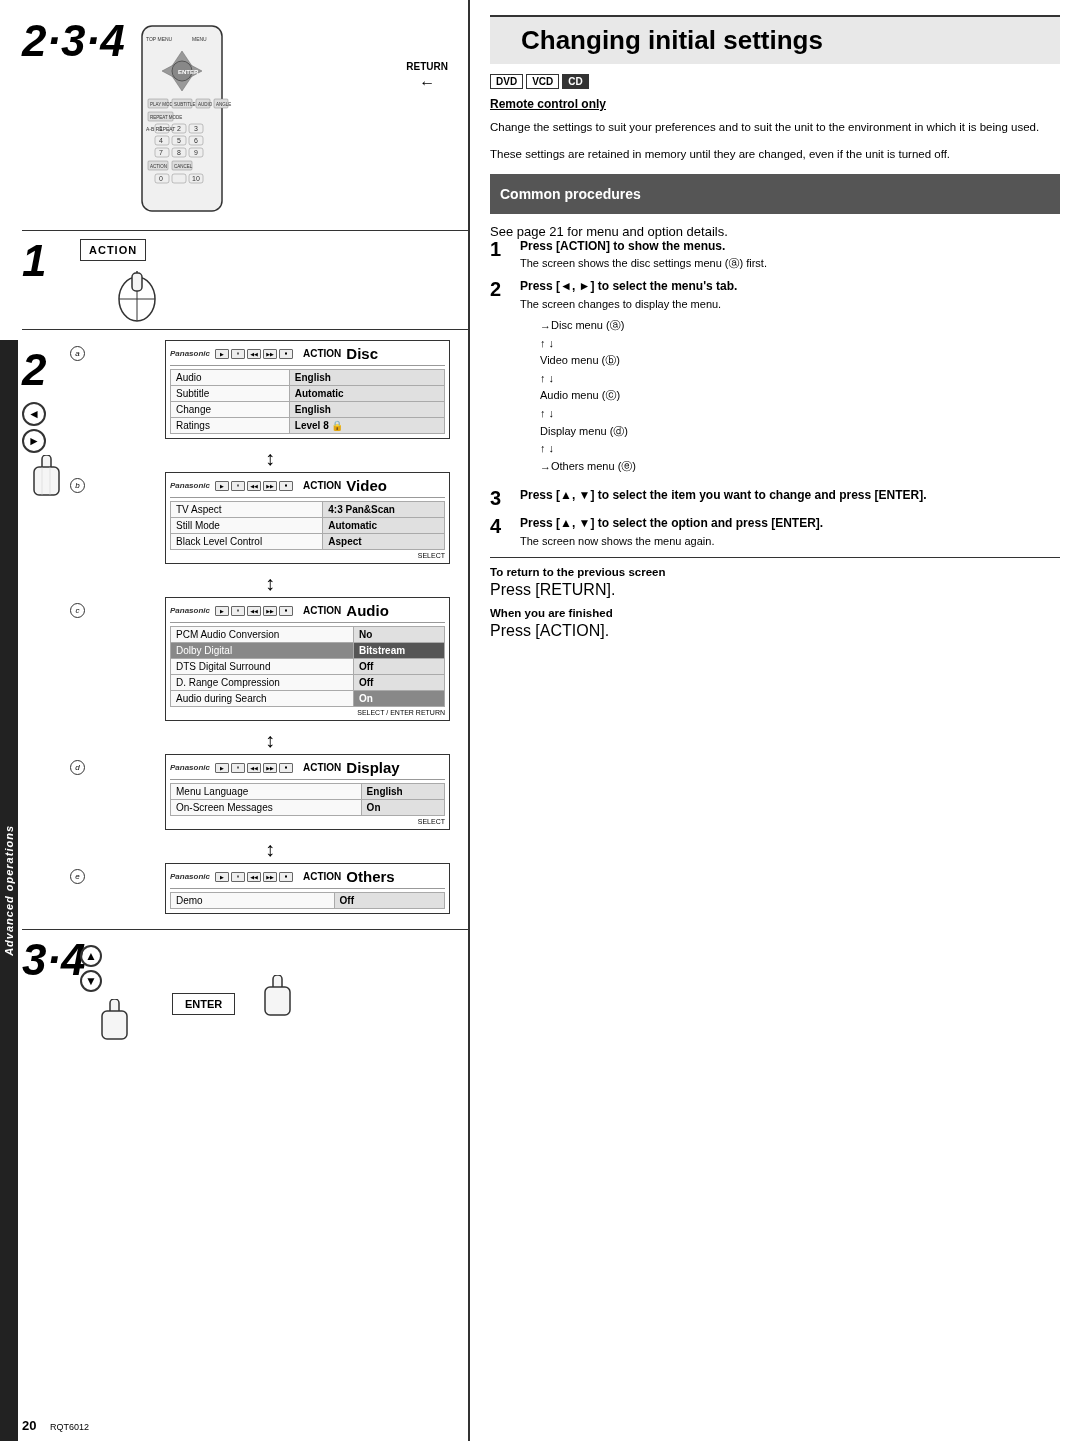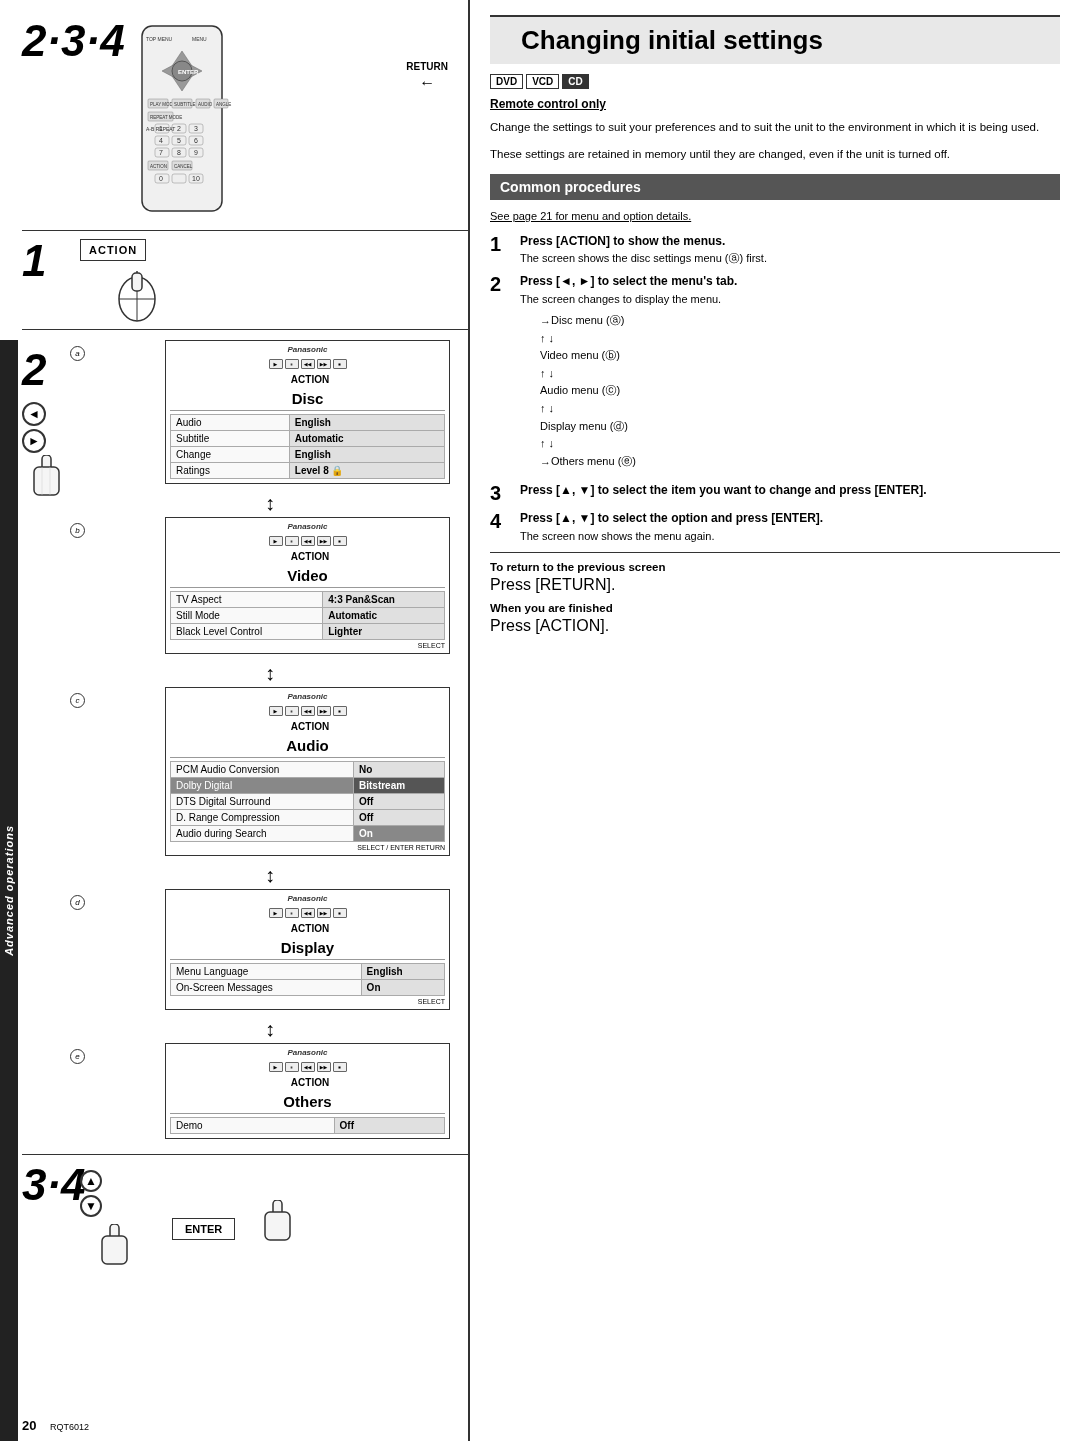--- a/index.html
+++ b/index.html
@@ -40,21 +40,20 @@
       position: relative;
     }
 
     .menu-panel-header {
       display: flex;
       align-items: center;
       gap: 5px;
       margin-bottom: 3px;
       border-bottom: 1px solid #999;
       padding-bottom: 3px;
-      flex-direction: column;
     }
 
     .panasonic-logo {
       font-size: 8px;
       font-weight: bold;
       color: #333;
       font-style: italic;
     }
 
     .mini-icons {
@@ -159,28 +158,26 @@
       font-size: 11.5px;
       line-height: 1.5;
       margin-bottom: 10px;
     }
 
     .section-header {
       background: #555;
       color: white;
       font-weight: bold;
       font-size: 14px;
-      padding: 5px 10px;
+      padding: 12px 10px;
       margin-bottom: 10px;
     }
 
     .see-page {
-      font-size: 11px;
-      margin-bottom: 12px;
-      text-decoration: underline;
+      font-size: 13px;
     }
 
     .instruction-step {
       display: flex;
       gap: 10px;
       margin-bottom: 8px;
       align-items: flex-start;
     }
 
     .inst-num {
@@ -428,21 +425,21 @@
                 <tr>
                   <td>TV Aspect</td>
                   <td class="value">4:3 Pan&amp;Scan</td>
                 </tr>
             <tr>
                   <td>Still Mode</td>
                   <td class="value">Automatic</td>
                 </tr>
             <tr>
                   <td>Black Level Control</td>
-                  <td class="value">Lighter</td>
+                  <td class="value">Aspect</td>
                 </tr>
           </tbody>
             </table>
           <div style="font-size:7px; text-align:right; margin-top:2px;">SELECT</div>
         </div>
       </div>
 
       <div class="down-arrow-between" style="margin-left:0;">↕</div>
 
       <div style="position:relative; margin-bottom:3px;">

